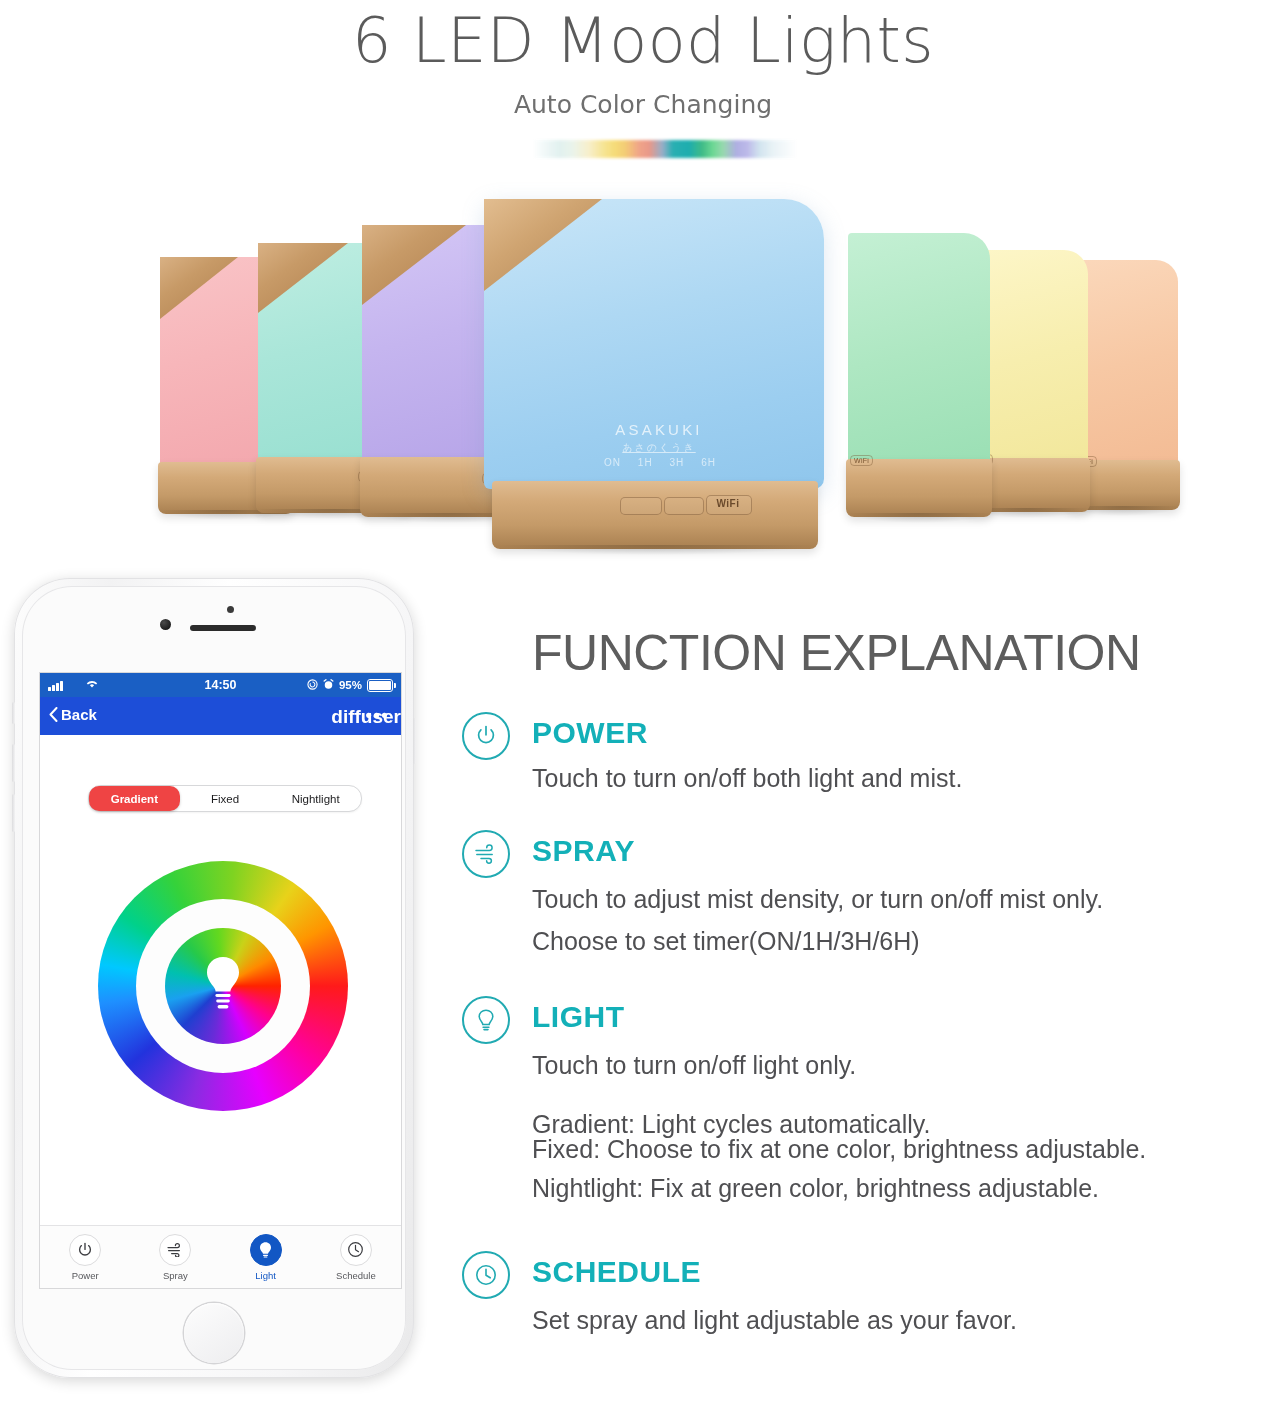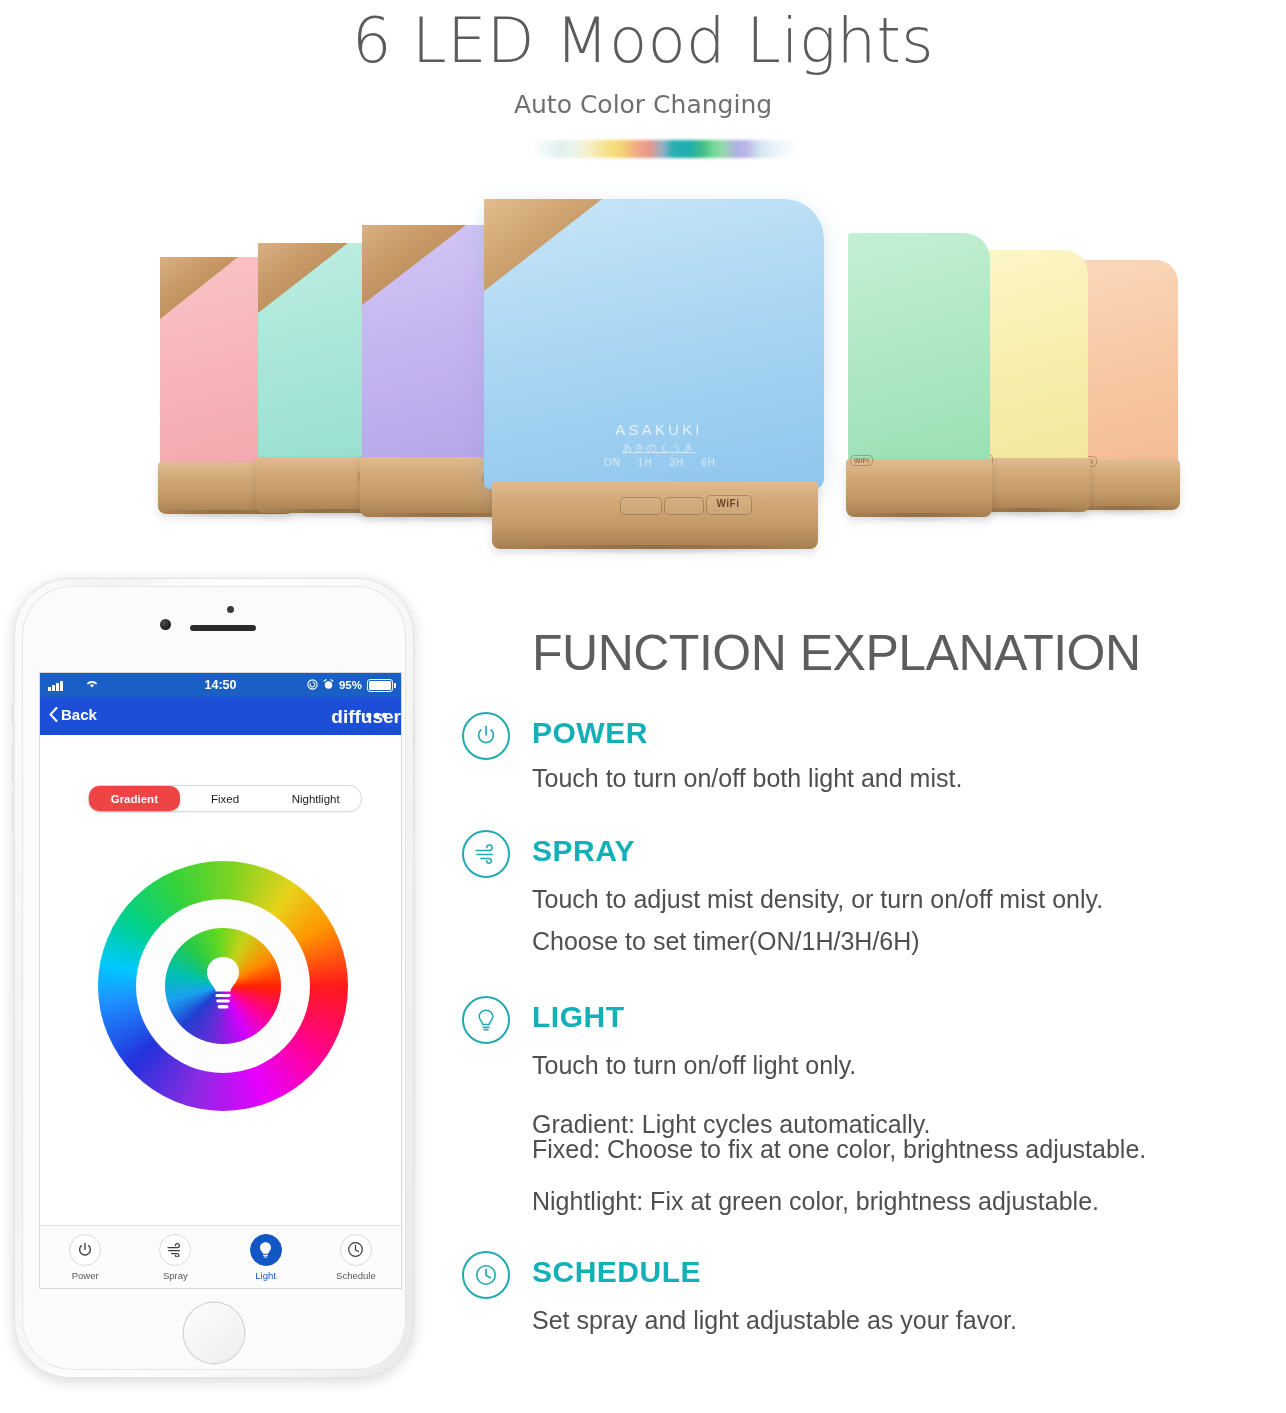--- a/index.html
+++ b/index.html
@@ -461,21 +461,21 @@
     <div class="f-icon" style="top:0;">
       <svg width="20" height="24" viewBox="0 0 20 24">
         <path d="M10 2.2c-3.9 0-6.8 2.8-6.8 6.4 0 2.4 1.5 4.2 2.6 5.6.6.8.9 1.4 1 2.2h6.4c.1-.8.4-1.4 1-2.2 1.1-1.4 2.6-3.2 2.6-5.6 0-3.6-2.9-6.4-6.8-6.4Z" fill="none" stroke="#21aab2" stroke-width="1.55"></path>
         <path d="M7.1 19.3h5.8M8 21.6h4" stroke="#21aab2" stroke-width="1.55" stroke-linecap="round"></path>
       </svg>
     </div>
     <div class="f-head" style="top:4px;">LIGHT</div>
     <div class="f-line" style="top:55px;">Touch to turn on/off light only.</div>
     <div class="f-line" style="top:114px;">Gradient: Light cycles automatically.</div>
     <div class="f-line" style="top:139px;">Fixed: Choose to fix at one color, brightness adjustable.</div>
-    <div class="f-line" style="top:191px;">Nightlight: Fix at green color, brightness adjustable.</div>
+    <div class="f-line" style="top:178px;">Nightlight: Fix at green color, brightness adjustable.</div>
   </div>
 
   <div class="feature" style="top:651px;">
     <div class="f-icon" style="top:0;">
       <svg width="24" height="24" viewBox="0 0 24 24">
           <circle cx="12" cy="12" r="9.2" fill="none" stroke="#21aab2" stroke-width="1.6"></circle>
           <path d="M12 6.2v6l4.2 2.6" fill="none" stroke="#21aab2" stroke-width="1.6" stroke-linecap="round" stroke-linejoin="round"></path>
         </svg>
     </div>
     <div class="f-head" style="top:4px;">SCHEDULE</div>

